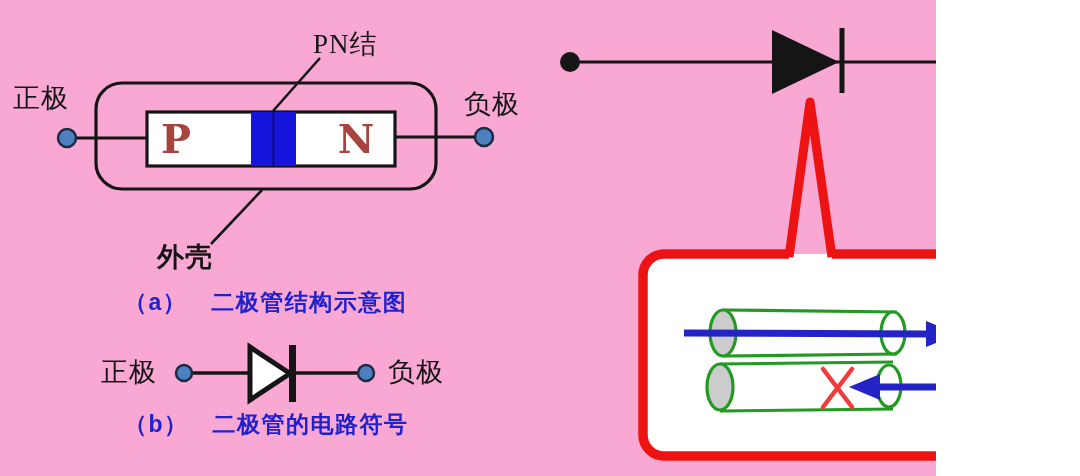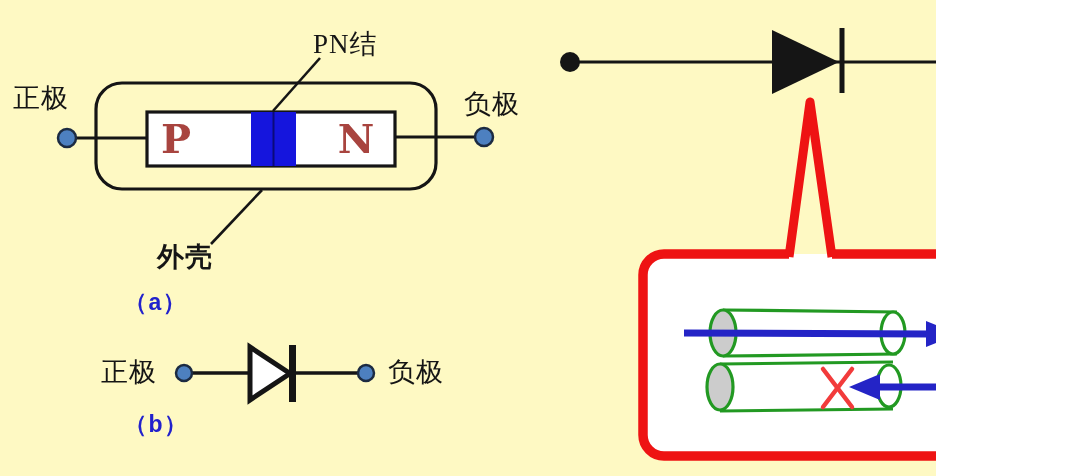--- a/index.html
+++ b/index.html
@@ -1,17 +1,17 @@
 <!DOCTYPE html>
 <html style="--line-black: #151515; --junction-blue: #1515dd; --junction-divider: #0b0b7a; --terminal-dot-fill: #4d80c0; --terminal-dot-stroke: #1c2b42; --region-letter-red: #a8443f; --caption-blue: #2121cc; --callout-red: #ee1313; --arrow-blue: #2424c6; --tube-green: #229922; --tube-end-gray: #cccccc; --blocked-x-red: #f23b3b;"><head>
 <meta charset="utf-8">
 <style>
   html,body{margin:0;padding:0;background:#ffffff;}
   #canvas{
-    position:relative;width:936px;height:476px;background:#fef9c3;
+    position:relative;width:936px;height:476px;background:#f9a8d4;
     overflow:hidden;font-family:"Liberation Serif",serif;
   }
   #art{position:absolute;left:0;top:0;}
   .lbl{
     position:absolute;color:var(--line-black,#151515);
     font:27px/1 "Liberation Serif",serif;letter-spacing:1px;white-space:nowrap;
   }
   .region-letter{
     position:absolute;transform:translate(-50%,-52%);
     color:var(--region-letter-red,#a8443f);
@@ -105,21 +105,23 @@
   </svg>
 
   <span class="lbl" style="left:313px;top:31px;">PN结</span>
   <span class="lbl" style="left:13px;top:85px;">正极</span>
   <span class="lbl" style="left:464px;top:91px;">负极</span>
   <span class="lbl" style="left:157px;top:244px;font-weight:bold;">外壳</span>
   <span class="region-letter" style="left:176px;top:140px;">P</span>
   <span class="region-letter" style="left:356px;top:140px;">N</span>
   <div class="caption" style="left:124px;top:291px;">
     <span class="cap-index">（a）</span>
+    <span>二极管结构示意图</span>
   </div>
 
   <span class="lbl" style="left:101px;top:359px;">正极</span>
   <span class="lbl" style="left:388px;top:359px;">负极</span>
   <div class="caption" style="left:124px;top:413px;">
     <span class="cap-index">（b）</span>
+    <span>二极管的电路符号</span>
   </div>
 
 </div>
 
 </body></html>

